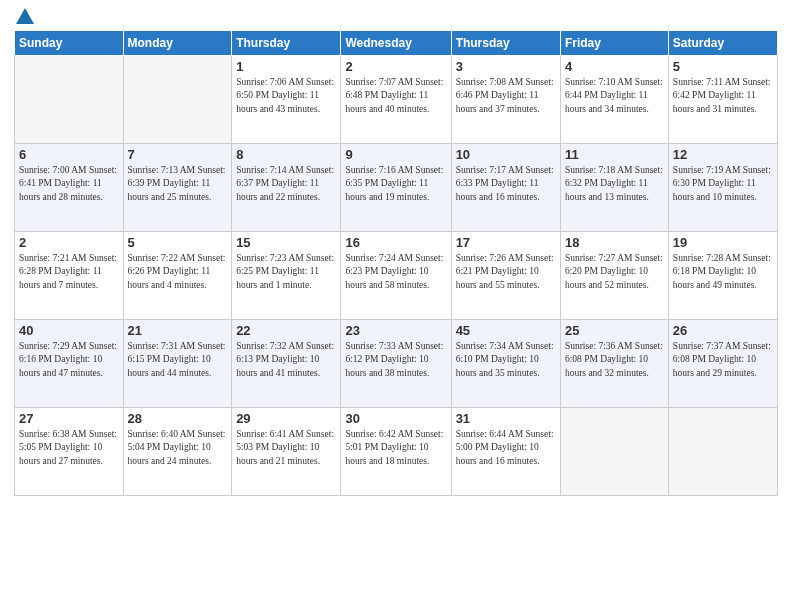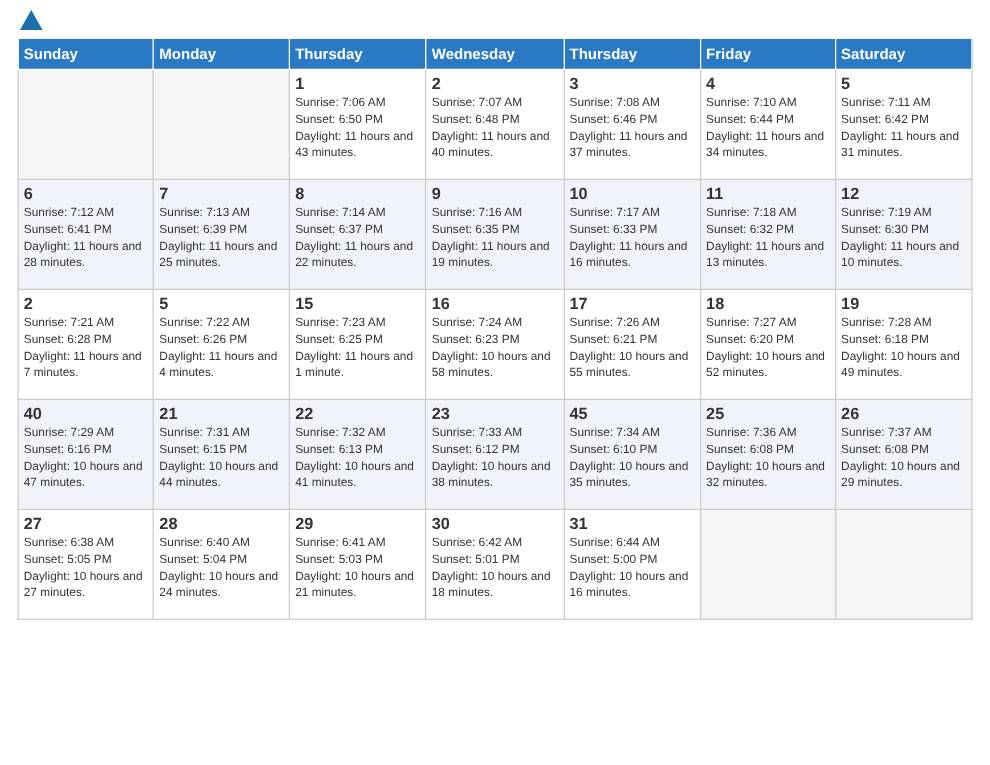--- a/index.html
+++ b/index.html
@@ -95,20 +95,21 @@
       font-size: 13px;
       font-weight: bold;
       color: #333;
       display: block;
       margin-bottom: 2px;
     }
     .day-info {
       font-size: 9.5px;
       color: #333;
       line-height: 1.4;
+      font-family: Liberation Serif, serif;
     }
   </style>
 </head>
 <body>
 
 <div class="page">
   <div class="header">
     <div class="logo">
       <div class="logo-text">
         <span class="logo-general"></span>
@@ -165,21 +166,21 @@
           <td>
             <span class="day-number">5</span>
             <div class="day-info">Sunrise: 7:11 AM
 Sunset: 6:42 PM
 Daylight: 11 hours and 31 minutes.</div>
           </td>
         </tr>
         <tr>
           <td>
             <span class="day-number">6</span>
-            <div class="day-info">Sunrise: 7:12 AM
+            <div class="day-info">Sunrise: 7:00 AM
 Sunset: 6:41 PM
 Daylight: 11 hours and 28 minutes.</div>
           </td>
           <td>
             <span class="day-number">7</span>
             <div class="day-info">Sunrise: 7:13 AM
 Sunset: 6:39 PM
 Daylight: 11 hours and 25 minutes.</div>
           </td>
           <td>

